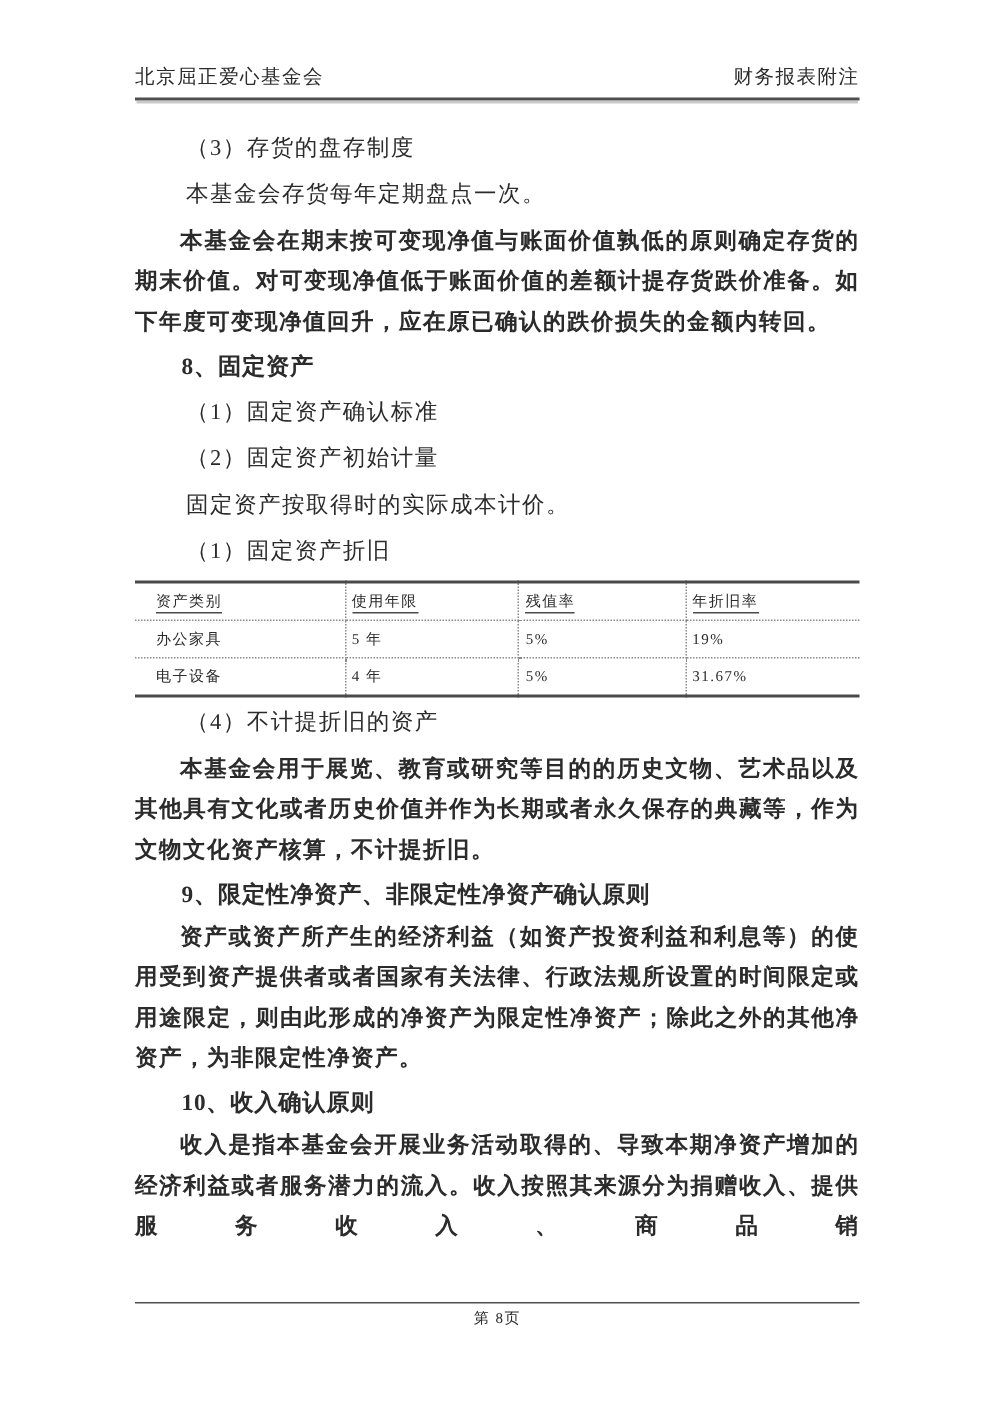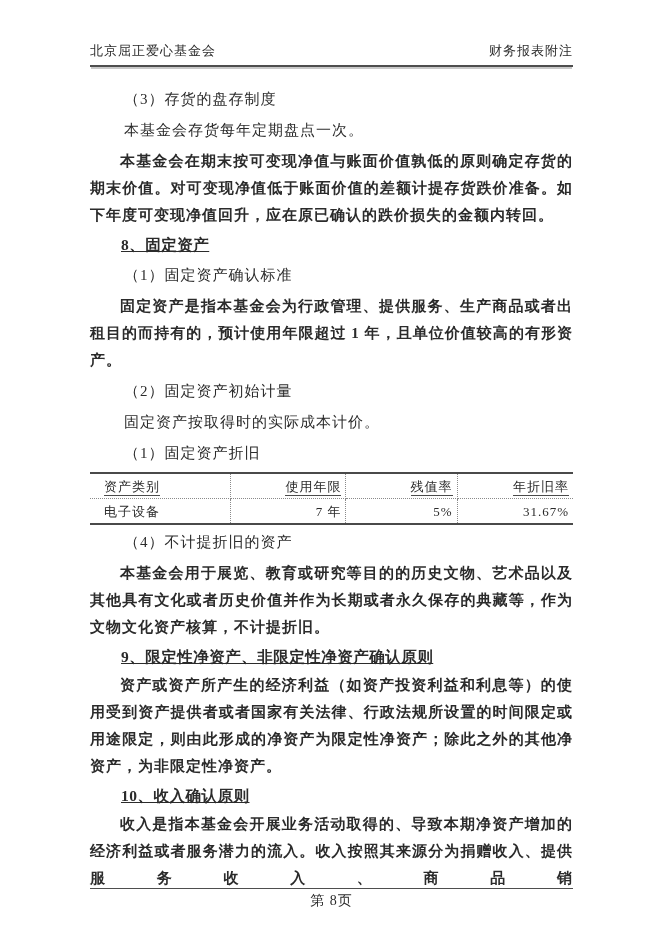--- a/index.html
+++ b/index.html
@@ -22,68 +22,67 @@
   }
 
   
   .content{
     position:absolute;top:82px;left:90px;right:88px;
     font-size:15px;line-height:27px;letter-spacing:1px;
   }
   .sub{margin:4px;text-indent:2em;}
   .para{margin:0;text-indent:2em;text-align:justify;word-break:break-all;font-weight:bold;}
   .jlast{text-align-last:justify;}
-  .h{margin:3px 0 2px;text-indent:2em;font-weight:bold;font-size:15.5px;line-height:26px;letter-spacing:0.5px;text-decoration:underline;}
+  .h{margin:3px 0 2px;text-indent:2em;font-weight:bold;font-size:15.5px;line-height:26px;letter-spacing:0.5px;}
 
   
   table.dep{
     width:100%;border-collapse:collapse;table-layout:fixed;
     margin:5px 0 4px;
     border-top:2px solid #4a4a4a;border-bottom:2px solid #4a4a4a;
-    font-size:13px;line-height:15px;letter-spacing:1px;
+    font-size:10px;line-height:15px;letter-spacing:1px;
   }
   table.dep th,table.dep td{
-    font-weight:normal;padding:4.5px 4px;text-align:right;
+    font-weight:normal;padding:4.5px 4px;text-align:left;
     border-right:1px dotted #8a8a8a;
   }
   table.dep th:last-child,table.dep td:last-child{border-right:none;}
   table.dep thead th{border-bottom:1px dotted #8a8a8a;}
   table.dep tbody tr:first-child td{border-bottom:1px dotted #8a8a8a;}
   table.dep th:first-child,table.dep td:first-child{text-align:left;padding-left:14px;}
   table.dep col.c1{width:29%;}
   table.dep col.c2{width:24%;}
   table.dep col.c3{width:23%;}
   table.dep col.c4{width:24%;}
   .u{border-bottom:1px solid #4a4a4a;padding-bottom:1px;}
 
   
   .pg-footer{
-    position:absolute;top:888px;left:90px;right:88px;
+    position:absolute;top:868px;left:90px;right:88px;
     border-top:1.5px solid #4e4e4e;
-    text-align:center;font-size:14px;letter-spacing:1px;
+    text-align:center;font-size:10px;letter-spacing:1px;
     padding-top:3px;
   }
 </style>
 </head>
 <body>
 
 <div class="page">
 
   <div class="pg-header">
     <span>北京屈正爱心基金会</span>
     <span>财务报表附注</span>
   </div>
 
   <div class="content">
     <p class="sub">（3）存货的盘存制度</p>
     <p class="sub">本基金会存货每年定期盘点一次。</p>
     <p class="para">本基金会在期末按可变现净值与账面价值孰低的原则确定存货的期末价值。对可变现净值低于账面价值的差额计提存货跌价准备。如下年度可变现净值回升，应在原已确认的跌价损失的金额内转回。</p>
     <p class="h">8、固定资产</p>
     <p class="sub">（1）固定资产确认标准</p>
-    <p class="para">固定资产是指本基金会为行政管理、提供服务、生产商品或者出租目的而持有的，预计使用年限超过 1 年，且单位价值较高的有形资产。</p>
     <p class="sub">（2）固定资产初始计量</p>
     <p class="sub">固定资产按取得时的实际成本计价。</p>
     <p class="sub">（1）固定资产折旧</p>
 
     <table class="dep">
       <colgroup>
           <col class="c1">
           <col class="c2">
           <col class="c3">
           <col class="c4">
@@ -91,22 +90,28 @@
       <thead>
         <tr>
           <th><span class="u">资产类别</span></th>
           <th><span class="u">使用年限</span></th>
           <th><span class="u">残值率</span></th>
           <th><span class="u">年折旧率</span></th>
         </tr>
       </thead>
       <tbody>
         <tr>
+          <td>办公家具</td>
+          <td>5 年</td>
+          <td>5%</td>
+          <td>19%</td>
+        </tr>
+        <tr>
           <td>电子设备</td>
-          <td>7 年</td>
+          <td>4 年</td>
           <td>5%</td>
           <td>31.67%</td>
         </tr>
       </tbody>
     </table>
 
     <p class="sub">（4）不计提折旧的资产</p>
     <p class="para">本基金会用于展览、教育或研究等目的的历史文物、艺术品以及其他具有文化或者历史价值并作为长期或者永久保存的典藏等，作为文物文化资产核算，不计提折旧。</p>
     <p class="h">9、限定性净资产、非限定性净资产确认原则</p>
     <p class="para">资产或资产所产生的经济利益（如资产投资利益和利息等）的使用受到资产提供者或者国家有关法律、行政法规所设置的时间限定或用途限定，则由此形成的净资产为限定性净资产；除此之外的其他净资产，为非限定性净资产。</p>

